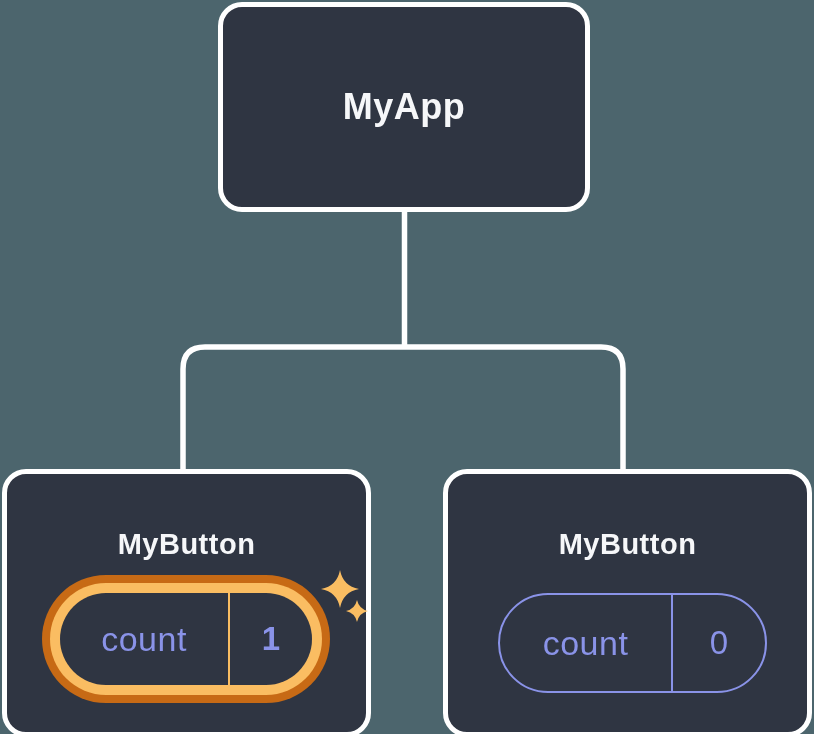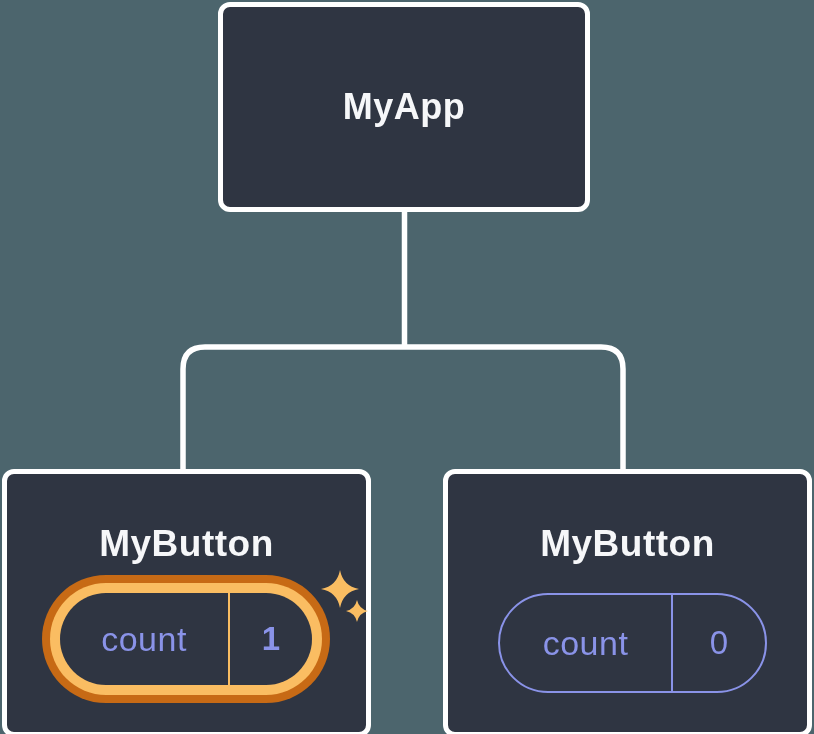--- a/index.html
+++ b/index.html
@@ -28,39 +28,39 @@
   .conn{
     fill:none;
     stroke:var(--connector);
     stroke-width:5.5;
     stroke-linecap:butt;
   }
   .node{
     position:absolute;
     background:var(--node-fill);
     border:5px solid var(--node-border);
-    border-radius:12px;
+    border-radius:24px;
   }
   .node-root{
     left:218px;top:2px;width:372px;height:210px;
     display:flex;align-items:center;justify-content:center;
   }
   .node-label{
     color:var(--text-primary);
     font-size:36px;
     font-weight:700;
     letter-spacing:.5px;
   }
   .node-child-left{left:2px;top:469px;width:369px;height:268px;}
   .node-child-right{left:443px;top:469px;width:369px;height:268px;}
   .child-title{
     position:absolute;left:0;right:0;top:48px;
     text-align:center;
     color:var(--text-primary);
-    font-size:37px;font-weight:700;line-height:44px;
+    font-size:29px;font-weight:700;line-height:44px;
     letter-spacing:.5px;
   }
   
   .pill-hot-outer{
     position:absolute;left:35px;top:101px;
     width:288px;height:128px;
     background:var(--highlight-orange-outer);
     border-radius:64px;
     padding:8px;
   }

